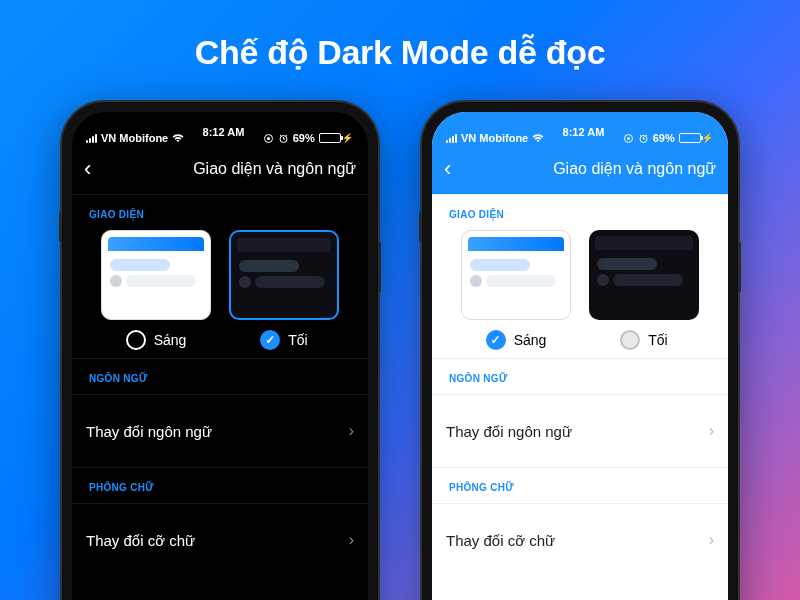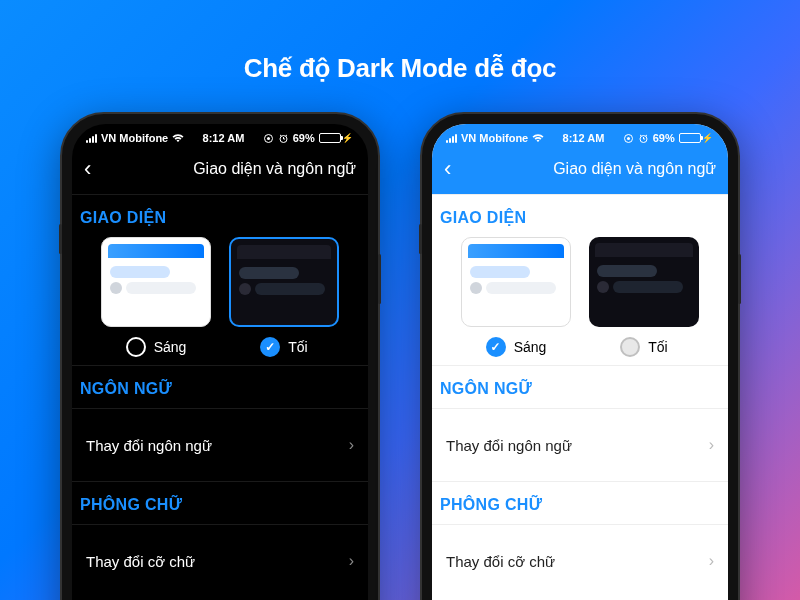--- a/index.html
+++ b/index.html
@@ -2,22 +2,22 @@
 <html><head>
 <meta charset="utf-8">
 <style>
 * { margin: 0; padding: 0; box-sizing: border-box; font-family: -apple-system, BlinkMacSystemFont, "Segoe UI", sans-serif; }
 body {
   width: 800px; height: 600px;
   background: linear-gradient(135deg, #0a8cff 0%, #0078ff 40%, #3a6aff 60%, #d45aa8 100%);
   overflow: hidden; position: relative;
 }
 .headline {
-  text-align: center; color: #fff; font-weight: 700; font-size: 26px;
-  padding-top: 33px; letter-spacing: -0.3px; margin-top: 20px;
+  text-align: center; color: #fff; font-weight: 700; font-size: 34px;
+  padding-top: 33px; letter-spacing: -0.3px;
 }
 .phone-row { display: flex; justify-content: center; gap: 40px; margin-top: 28px; }
 .phone-frame {
   width: 320px; height: 640px; background: #111; border-radius: 44px;
   padding: 10px; position: relative; box-shadow: 0 10px 40px rgba(0,0,0,0.4);
   border: 2px solid #333;
 }
 .phone-inner {
   width: 100%; height: 100%; border-radius: 34px; overflow: hidden; position: relative;
 }
@@ -26,41 +26,41 @@
 }
 .phone-frame::before { left:-3px; top:110px; width:3px; height:30px; }
 .phone-frame::after { right:-3px; top:140px; width:3px; height:50px; }
 .screen-dark { background:#000; color:#fff; }
 .screen-light { background:#fff; color:#000; }
 .status-bar {
   display:flex; justify-content:space-between; align-items:center;
   padding: 8px 14px 4px; font-size:11px; font-weight:600;
 }
 .screen-light .status-bar { background:#1a8fff; color:#fff; }
-.status-left, .status-right { display:flex; align-items:center; gap:4px; }
+.status-left, .status-right { display:flex; align-items:center; gap:4px;margin-top:12px; }
 .signal-bars { display:inline-flex; align-items:flex-end; gap:1px; }
 .signal-bars span { width:2px; background:#fff; border-radius:1px; }
 .signal-bars span:nth-child(1){height:3px} .signal-bars span:nth-child(2){height:5px}
 .signal-bars span:nth-child(3){height:7px} .signal-bars span:nth-child(4){height:9px}
 .wifi-icon, .target-icon, .alarm-icon { display:inline-flex; }
 .battery-wrap { display:inline-flex; align-items:center; gap:2px; }
 .battery {
   width:22px; height:10px; border:1px solid #fff; border-radius:2px; position:relative; padding:1px;
 }
 .battery::after { content:""; position:absolute; right:-3px; top:2px; width:2px; height:4px; background:#fff; border-radius:0 1px 1px 0;}
 .battery-fill { height:100%; width:69%; background:#ffcc00; border-radius:1px; }
 .lightning { color:#fff; font-size:9px; }
 .nav-header {
   display:flex; align-items:center; padding: 10px 12px 14px; position:relative;
 }
 .screen-light .nav-header { background:#1a8fff; color:#fff; }
 .back-chevron { font-size:22px; line-height:1; padding-right:8px; cursor:pointer; }
 .nav-title { flex:1; text-align:right; font-size:16px; font-weight:400; margin-left:-20px; }
 .section-label {
-  color:#1a8fff; font-size:16px; font-weight:600; padding: 14px 8px 10px;
+  color:#1a8fff; font-size:10px; font-weight:600; padding: 14px 17px 10px;
   letter-spacing:0.3px;
 }
 .screen-dark .section-label { border-top:1px solid #1a1a1a; }
 .screen-light .section-label { border-top:1px solid #eee; }
 .theme-row { display:flex; gap:18px; padding: 0 24px 8px; justify-content:center; }
 .theme-opt { display:flex; flex-direction:column; align-items:center; gap:10px; cursor:pointer; }
 .theme-preview {
   width:110px; height:90px; border-radius:10px; padding:6px; display:flex; flex-direction:column;
 }
 .preview-light-card { background:#fff; border:1px solid #ddd; }

